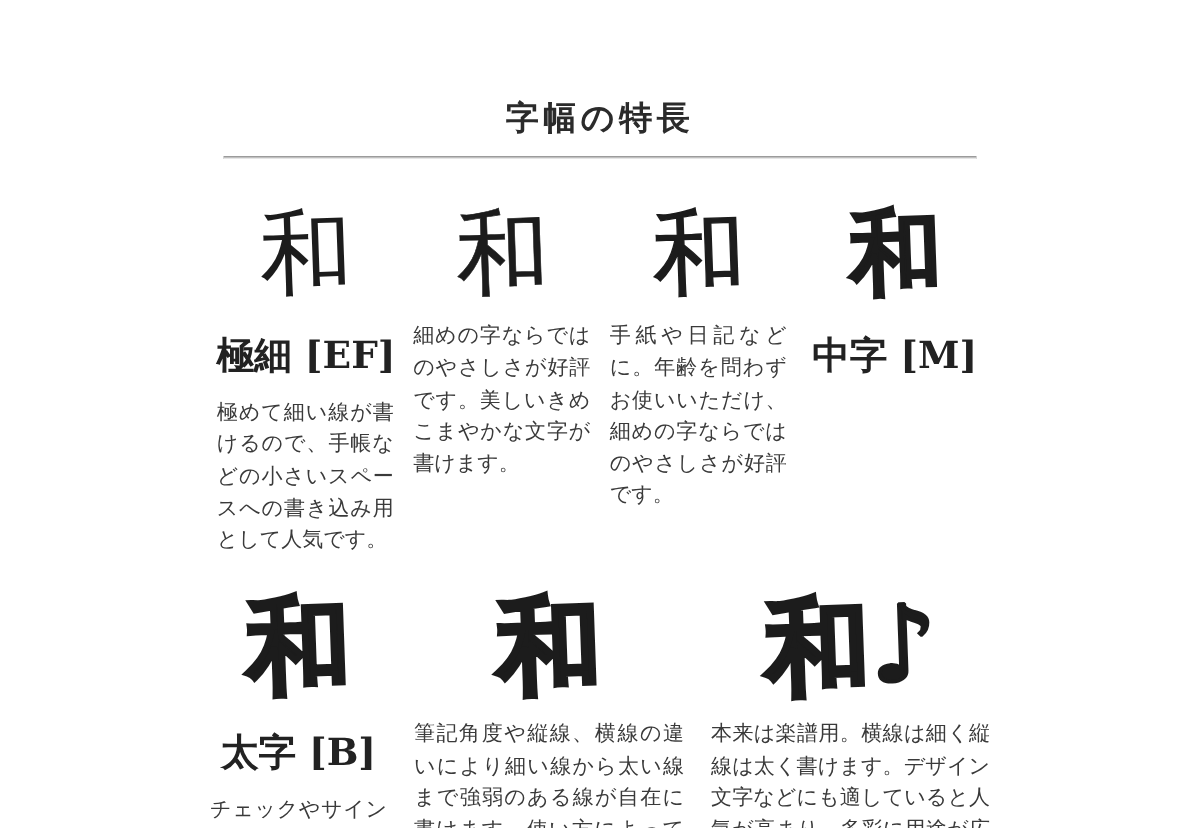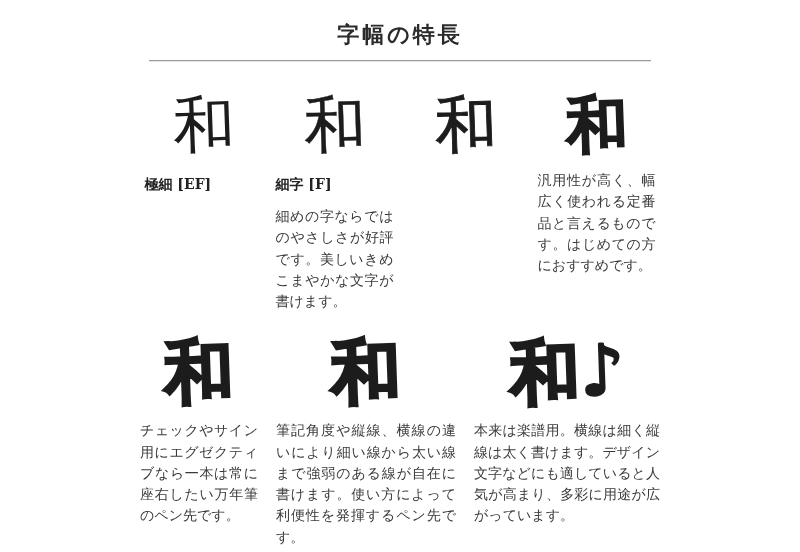--- a/index.html
+++ b/index.html
@@ -13,20 +13,21 @@
     font-family: "DejaVu Serif", "Liberation Serif", serif;
     color: #2e2e2e;
     overflow: hidden;
   }
   .title {
     text-align: center;
     font-size: 22px;
     letter-spacing: 3px;
     padding-top: 20px;
     color: #2b2b2b;
+    margin-top: 44px;
   }
   .rule {
     width: 502px;
     height: 2px;
     margin: 10px auto 0 auto;
     background: #9b9b9b;
     border-bottom: 1px solid #e6e6e6;
   }
   .row {
     display: flex;
@@ -57,22 +58,22 @@
   .row-bottom .glyph { font-size: 70px; }
   
   .g-ef { -webkit-text-stroke: 0px;    font-weight: 400; }
   .g-f  { -webkit-text-stroke: 0.4px;  font-weight: 400; }
   .g-mf { -webkit-text-stroke: 0.9px;  font-weight: 500; }
   .g-m  { -webkit-text-stroke: 1.4px;  font-weight: 600; }
   .g-b  { -webkit-text-stroke: 2.2px;  font-weight: 700; }
   .g-z  { -webkit-text-stroke: 2.6px;  font-weight: 700; }
   .g-ms { -webkit-text-stroke: 2.6px;  font-weight: 700; }
   .nib-label {
-    text-align: left;
-    font-size: 14px;
+    text-align: center;
+    font-size: 25px;
     font-weight: bold;
     color: #222222;
     margin: 6px 0 12px 0;
     white-space: nowrap;
   }
   .nib-desc {
     font-size: 14px;
     line-height: 1.52;
     text-align: justify;
     color: #3a3a3a;
@@ -86,51 +87,53 @@
   <h1 class="title">字幅の特長</h1>
   <div class="rule"></div>
 
   <div class="row row-top">
 
     <div class="nib-col">
       <div class="glyph-box">
         <span class="glyph g-ef">和</span>
       </div>
       <div class="nib-label">極細 [EF]</div>
+      <p class="nib-desc">極めて細い線が書けるので、手帳などの小さいスペースへの書き込み用として人気です。</p>
     </div>
 
     <div class="nib-col">
       <div class="glyph-box">
         <span class="glyph g-f">和</span>
       </div>
-      <div class="nib-label">細字 [F]</div>
       <p class="nib-desc">細めの字ならではのやさしさが好評です。美しいきめこまやかな文字が書けます。</p>
     </div>
 
     <div class="nib-col">
       <div class="glyph-box">
         <span class="glyph g-mf">和</span>
       </div>
+      <p class="nib-desc">手紙や日記などに。年齢を問わずお使いいただけ、細めの字ならではのやさしさが好評です。</p>
     </div>
 
     <div class="nib-col">
       <div class="glyph-box">
         <span class="glyph g-m">和</span>
       </div>
-      <p class="nib-desc">汎用性が高く、幅広く使われる定番品と言えるものです。はじめての方におすすめです。</p>
+      <div class="nib-label">中字 [M]</div>
     </div>
 
   </div>
 
   <div class="row row-bottom">
 
     <div class="nib-col nib-col-b">
       <div class="glyph-box">
         <span class="glyph g-b">和</span>
       </div>
+      <div class="nib-label">太字 [B]</div>
       <p class="nib-desc">チェックやサイン用にエグゼクティブなら一本は常に座右したい万年筆のペン先です。</p>
     </div>
 
     <div class="nib-col nib-col-z">
       <div class="glyph-box">
         <span class="glyph g-z">和</span>
       </div>
       <p class="nib-desc">筆記角度や縦線、横線の違いにより細い線から太い線まで強弱のある線が自在に書けます。使い方によって利便性を発揮するペン先です。</p>
     </div>
 

